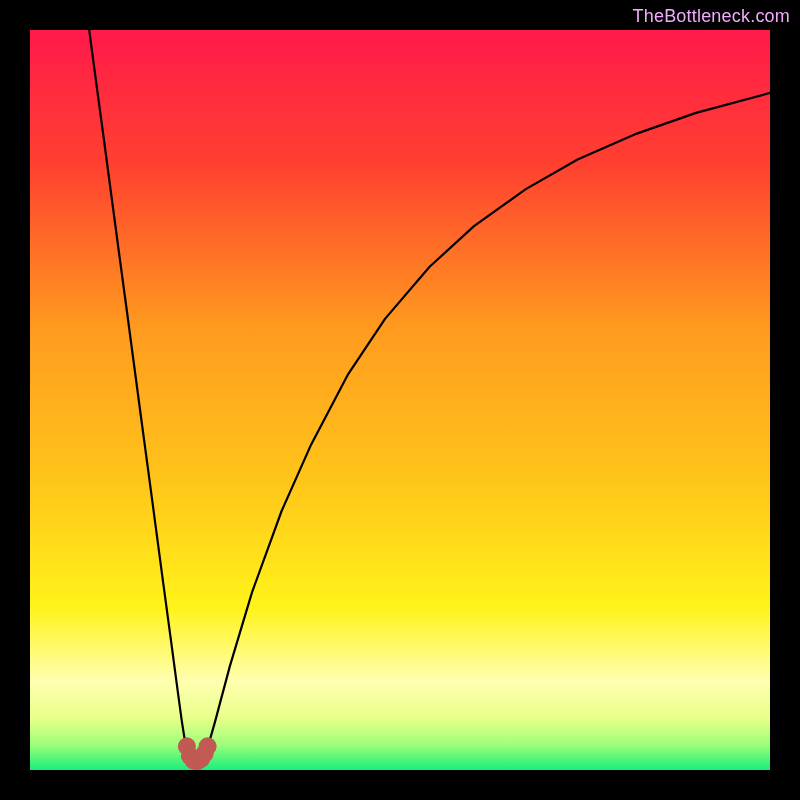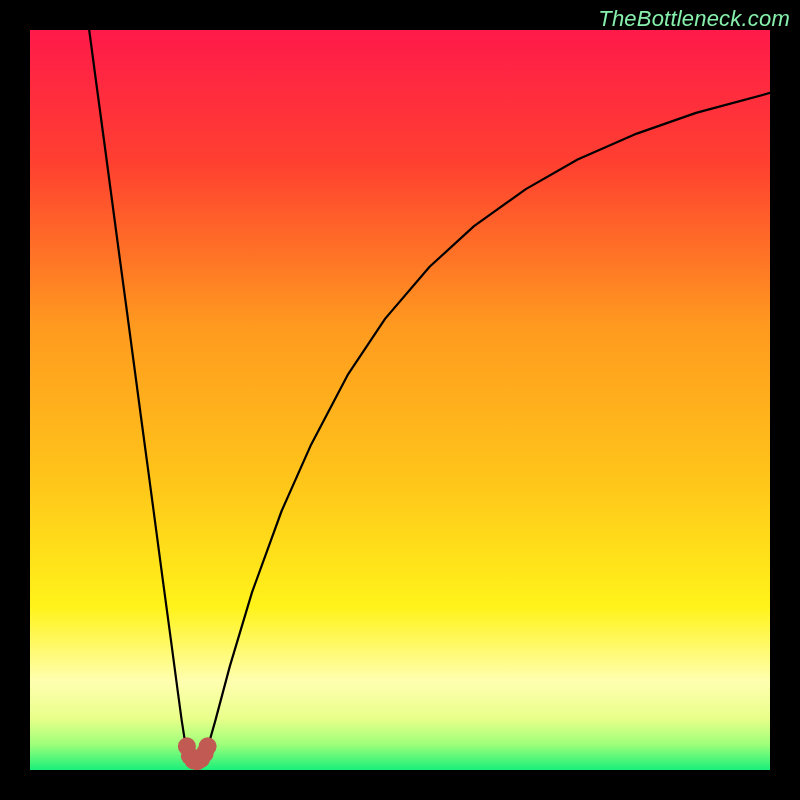--- a/index.html
+++ b/index.html
@@ -23,26 +23,25 @@
     top: 30px;
     left: 30px;
     width: 740px;
     height: 740px;
     overflow: hidden;
   }
   .watermark {
     position: absolute;
     top: 6px;
     right: 10px;
-    color: #86efac;
-    font-size: 22px;
+    color: #f0abfc;
+    font-size: 18px;
     font-weight: 400;
     letter-spacing: 0.2px;
     user-select: none;
-    font-style: italic;
   }
   svg { display: block; }
 </style>
 </head>
 <body>
 
 <div class="frame">
   <div class="watermark">TheBottleneck.com</div>
 
   <div class="plot">

